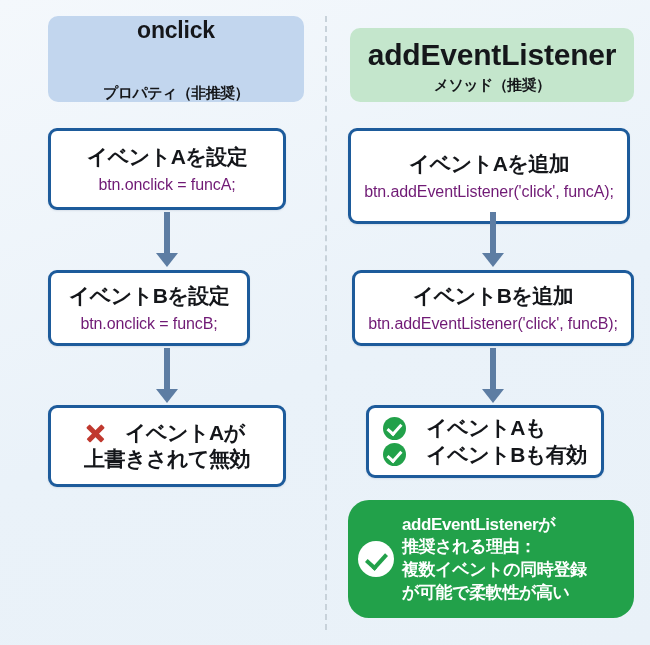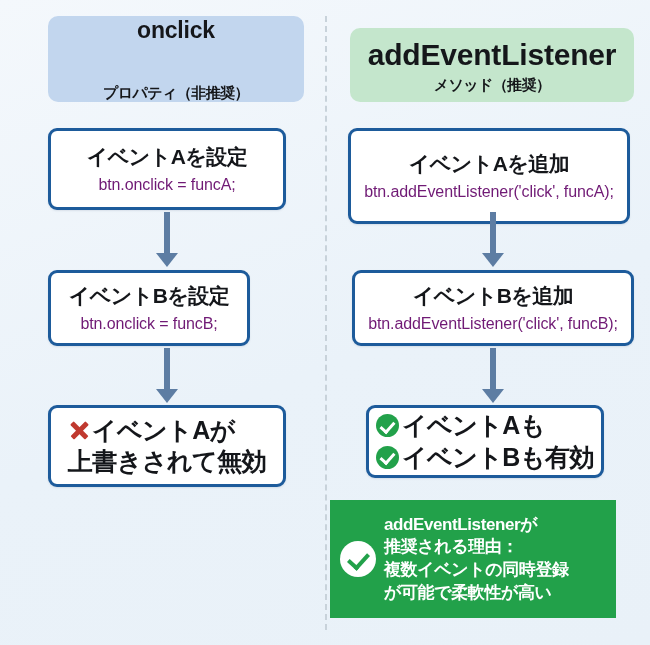--- a/index.html
+++ b/index.html
@@ -106,24 +106,25 @@
   #node-r1 { left: 348px; top: 128px; width: 282px; height: 96px; }
   #node-r2 { left: 352px; top: 270px; width: 282px; height: 76px; }
   #node-r3 { left: 352px; top: 405px; width: 238px; height: 73px;
              left: 366px; }
 
   
   .result-line {
     display: flex;
     align-items: center;
     font-weight: bold;
-    font-size: 25px;
+    font-size: 21px;
     color: #14161a;
     letter-spacing: -0.5px;
     line-height: 1.26;
+    gap: 17px;
   }
   .result-block { display: flex; flex-direction: column; }
 
   .xmark {
     display: inline-block;
     width: 22px;
     height: 22px;
     position: relative;
     margin-right: 2px;
     flex: 0 0 auto;
@@ -188,27 +189,27 @@
   #arrow-l2 { left: 156px; top: 348px; }
   #arrow-l2 .shaft { height: 42px; }
   #arrow-r1 { left: 482px; top: 212px; }
   #arrow-r1 .shaft { height: 42px; }
   #arrow-r2 { left: 482px; top: 348px; }
   #arrow-r2 .shaft { height: 42px; }
 
   
   #callout {
     position: absolute;
-    left: 330px;
+    left: 348px;
     top: 500px;
     width: 286px;
     height: 118px;
     box-sizing: border-box;
     background: #22a14a;
-    border-radius: 0;
+    border-radius: 21px;
     display: flex;
     align-items: center;
     padding: 0 15px 0 10px;
   }
   #callout .big-check {
     width: 36px;
     height: 36px;
     border-radius: 50%;
     background: #ffffff;
     position: relative;

